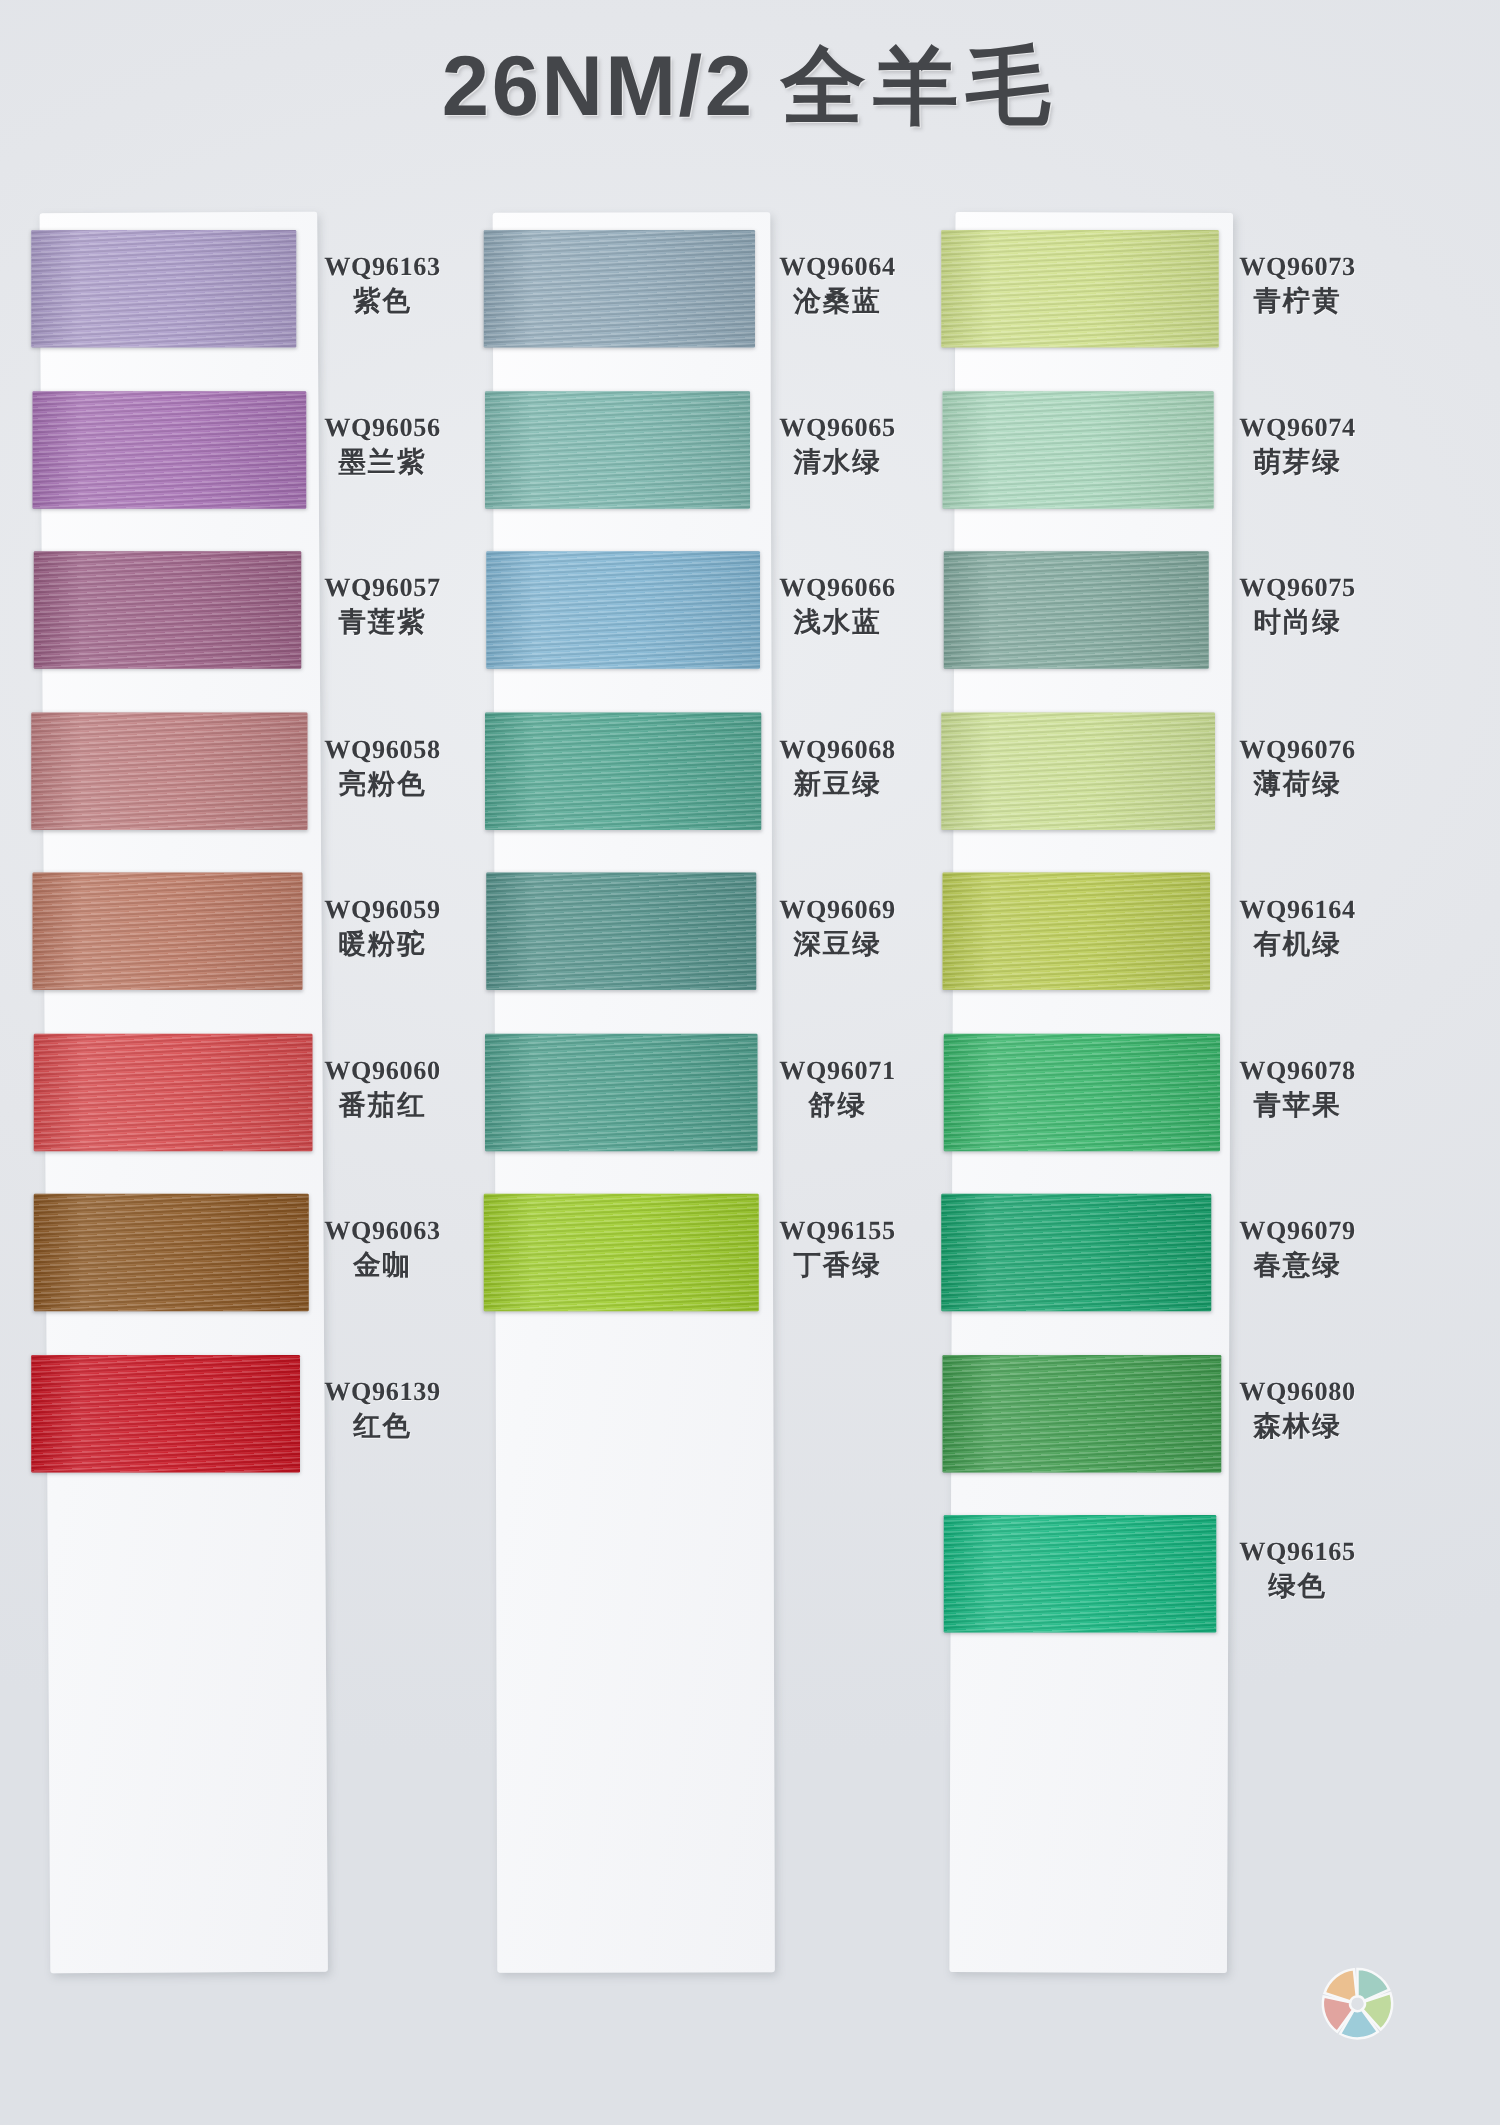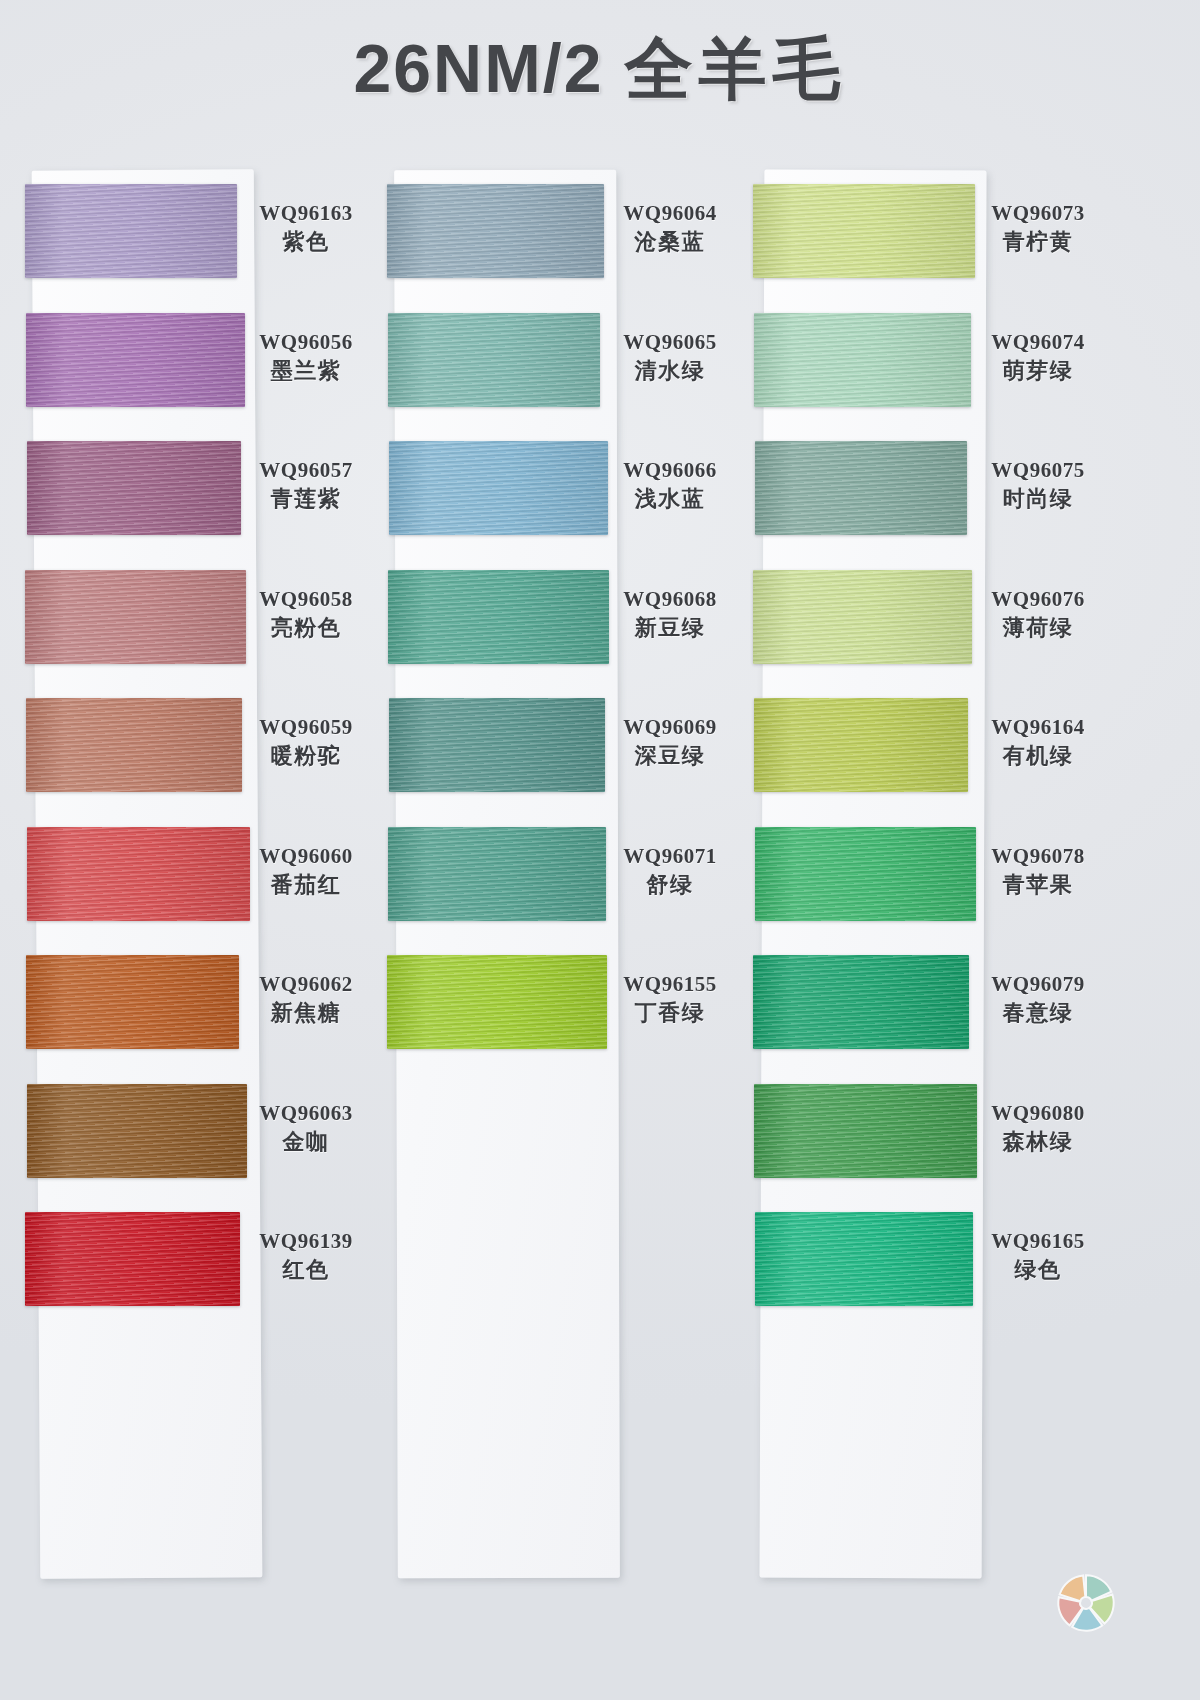--- a/index.html
+++ b/index.html
@@ -196,27 +196,20 @@
             </div>
           </div>
           <div class="row">
             <div class="swatch" style="background: rgb(214, 71, 74); width: 223px; left: 1px;"></div>
             <div class="label">
               <div class="code">WQ96060</div>
               <div class="name">番茄红</div>
             </div>
           </div>
           <div class="row">
-            <div class="swatch" style="background: rgb(185, 89, 31); width: 213px; left: 0px;"></div>
-            <div class="label">
-              <div class="code">WQ96062</div>
-              <div class="name">新焦糖</div>
-            </div>
-          </div>
-          <div class="row">
             <div class="swatch" style="background: rgb(138, 86, 34); width: 220px; left: 1px;"></div>
             <div class="label">
               <div class="code">WQ96063</div>
               <div class="name">金咖</div>
             </div>
           </div>
           <div class="row">
             <div class="swatch" style="background: rgb(200, 17, 31); width: 215px; left: -1px;"></div>
             <div class="label">
               <div class="code">WQ96139</div>

